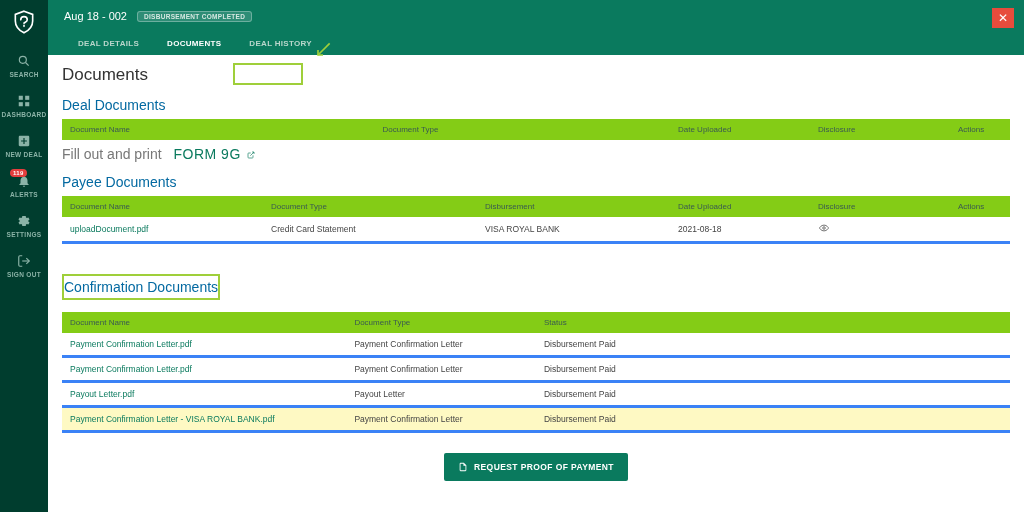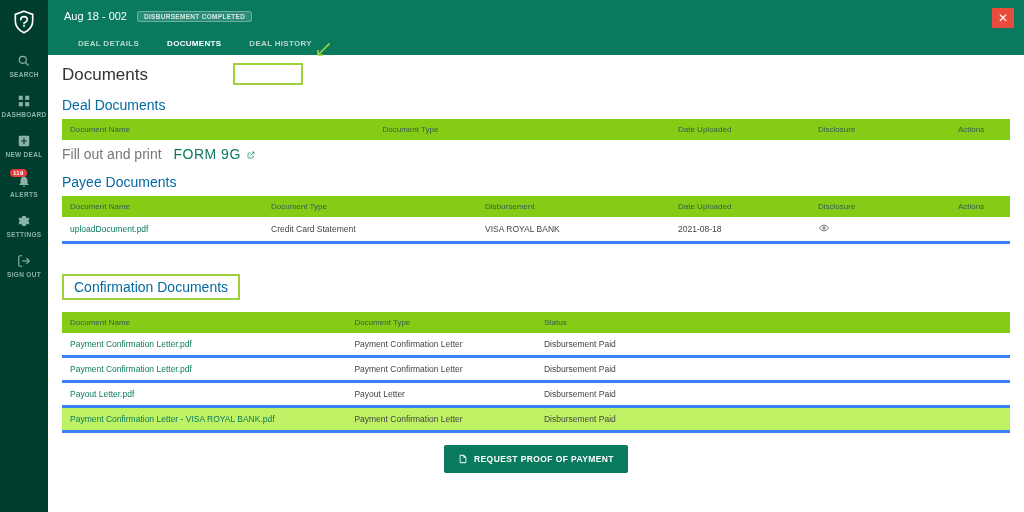--- a/index.html
+++ b/index.html
@@ -23,33 +23,33 @@
 .meta-left div,.meta-right div{line-height:1.5}
 .arrow{position:absolute;left:265px;top:40px;width:20px;height:20px}
 .arrow svg{width:20px;height:20px}
 .tabs{display:flex;gap:0;margin-top:10px}
 .tab{padding:7px 14px;font-size:8px;font-weight:bold;color:#b8d6cb;cursor:pointer;letter-spacing:0.3px}
 .tab.active{color:#fff;background:#0a7a5e;position:relative}
 .tab-highlight{border:2px solid #9fcf3a;position:absolute;left:185px;top:63px;width:70px;height:22px;pointer-events:none}
 .content{flex:1;background:#fff;padding:10px 14px;overflow-y:auto}
 .page-title{font-size:17px;color:#333;font-weight:400;margin-bottom:12px}
 .section-title{font-size:14px;color:#0369a1;font-weight:400;margin:10px 0 6px 0}
-.section-title.boxed{border:2px solid #9fcf3a;padding:3px 10px;display:inline-block}
+.section-title.boxed{border:2px solid #9fcf3a;padding:3px 0;display:inline-block}
 .tbl{width:100%;border-collapse:collapse;margin-bottom:6px}
 .tbl th{background:#84cc16;color:#3a5a51;font-size:8px;font-weight:500;text-align:left;padding:6px 8px}
 .tbl th:last-child{text-align:left}
 .tbl td{font-size:8.5px;padding:6px 8px;border-bottom:3px solid #3b82f6;color:#444}
 .tbl td.link{color:#0a7a5e;cursor:pointer}
-.tbl tr.striped td{background:#bef264}
+.tbl tr.striped td{background:#fef9c3}
 .helper{font-size:14px;color:#777;margin:6px 0 12px 0}
 .helper .form-link{color:#0a7a5e;margin-left:8px;letter-spacing:0.5px}
 .helper .form-link svg{width:8px;height:8px;vertical-align:middle;margin-left:2px}
 .eye-icon{display:inline-flex;align-items:center;justify-content:center}
 .eye-icon svg{width:12px;height:10px}
-.req-btn{margin:12px auto;display:flex;align-items:center;gap:6px;background:#0a7a5e;color:#fff;border:none;padding:8px 14px;font-size:8.5px;font-weight:bold;letter-spacing:0.4px;cursor:pointer;border-radius:2px}
+.req-btn{margin:20px auto;display:flex;align-items:center;gap:6px;background:#0a7a5e;color:#fff;border:none;padding:8px 14px;font-size:8.5px;font-weight:bold;letter-spacing:0.4px;cursor:pointer;border-radius:2px}
 .req-btn svg{width:10px;height:12px}
 .dateh{width:140px}
 .disch{width:140px}
 .acth{width:60px}
 </style>
 </head>
 <body>
 
 <div class="app">
   <div class="sidebar">

